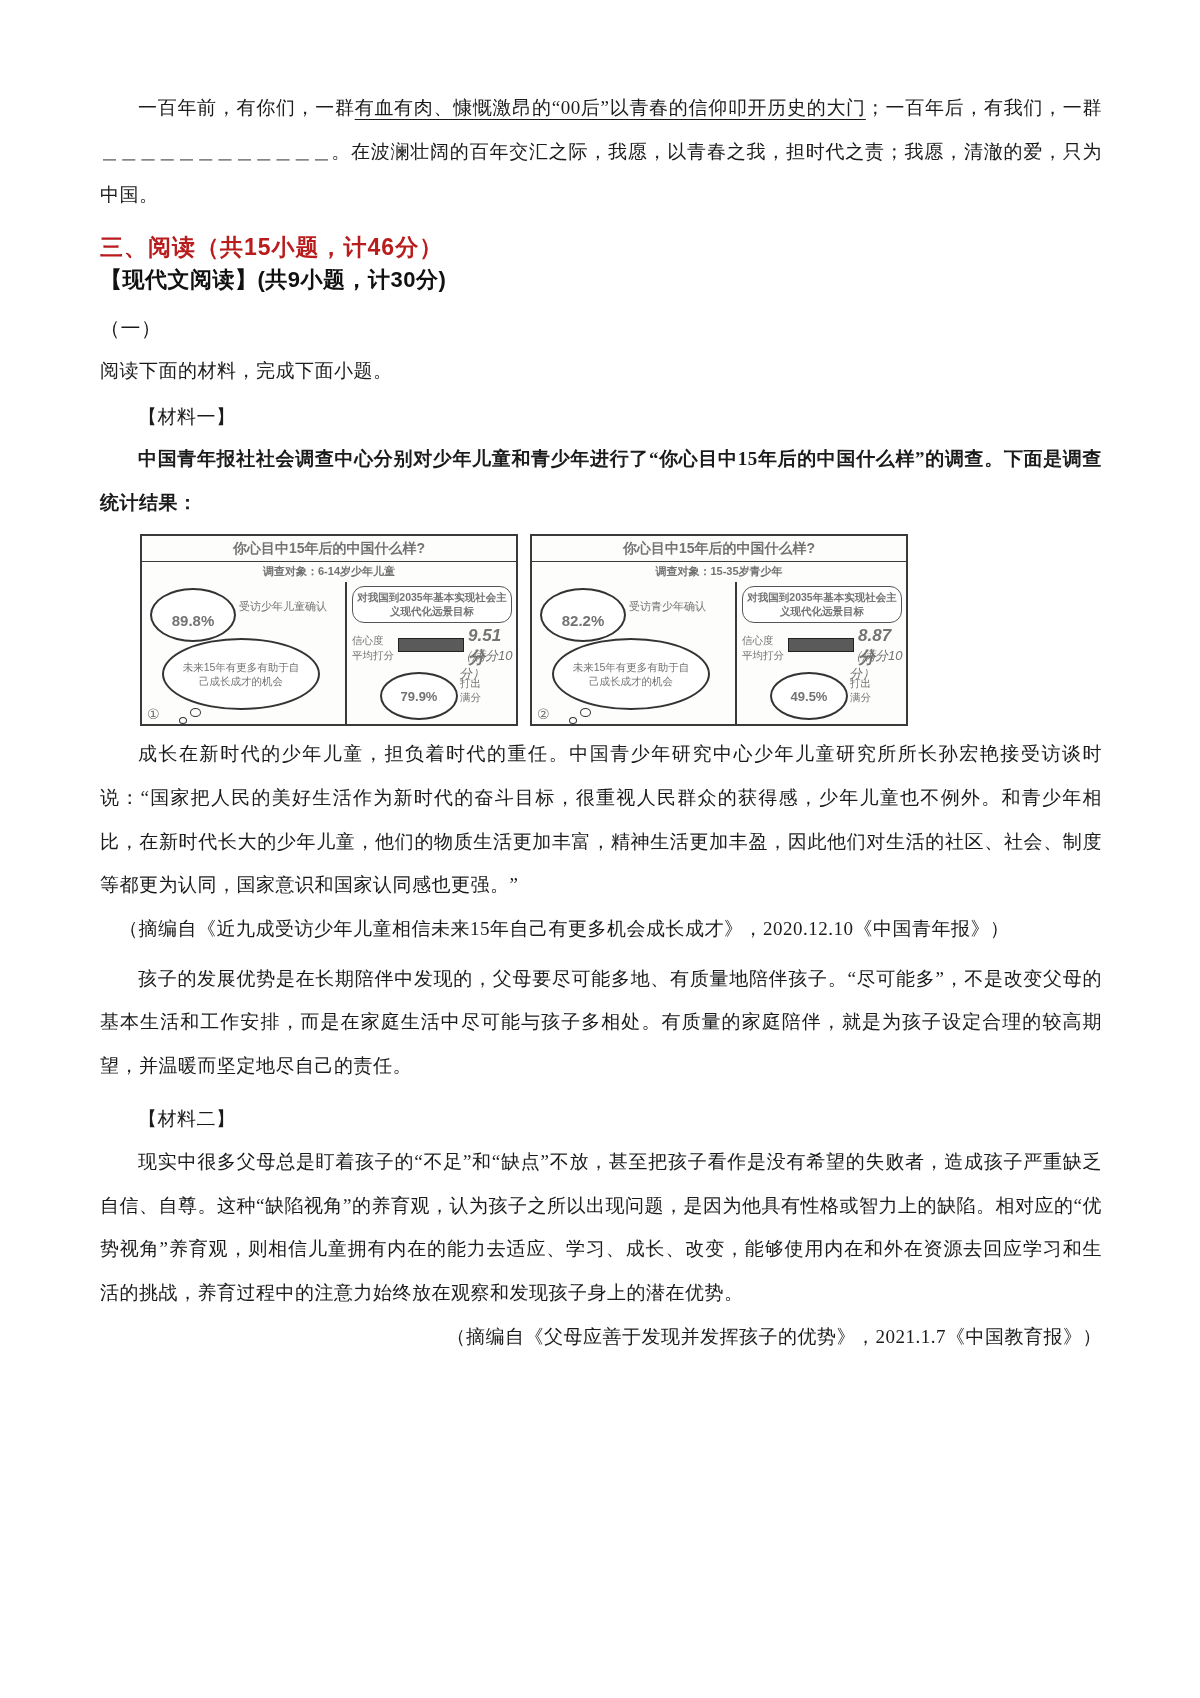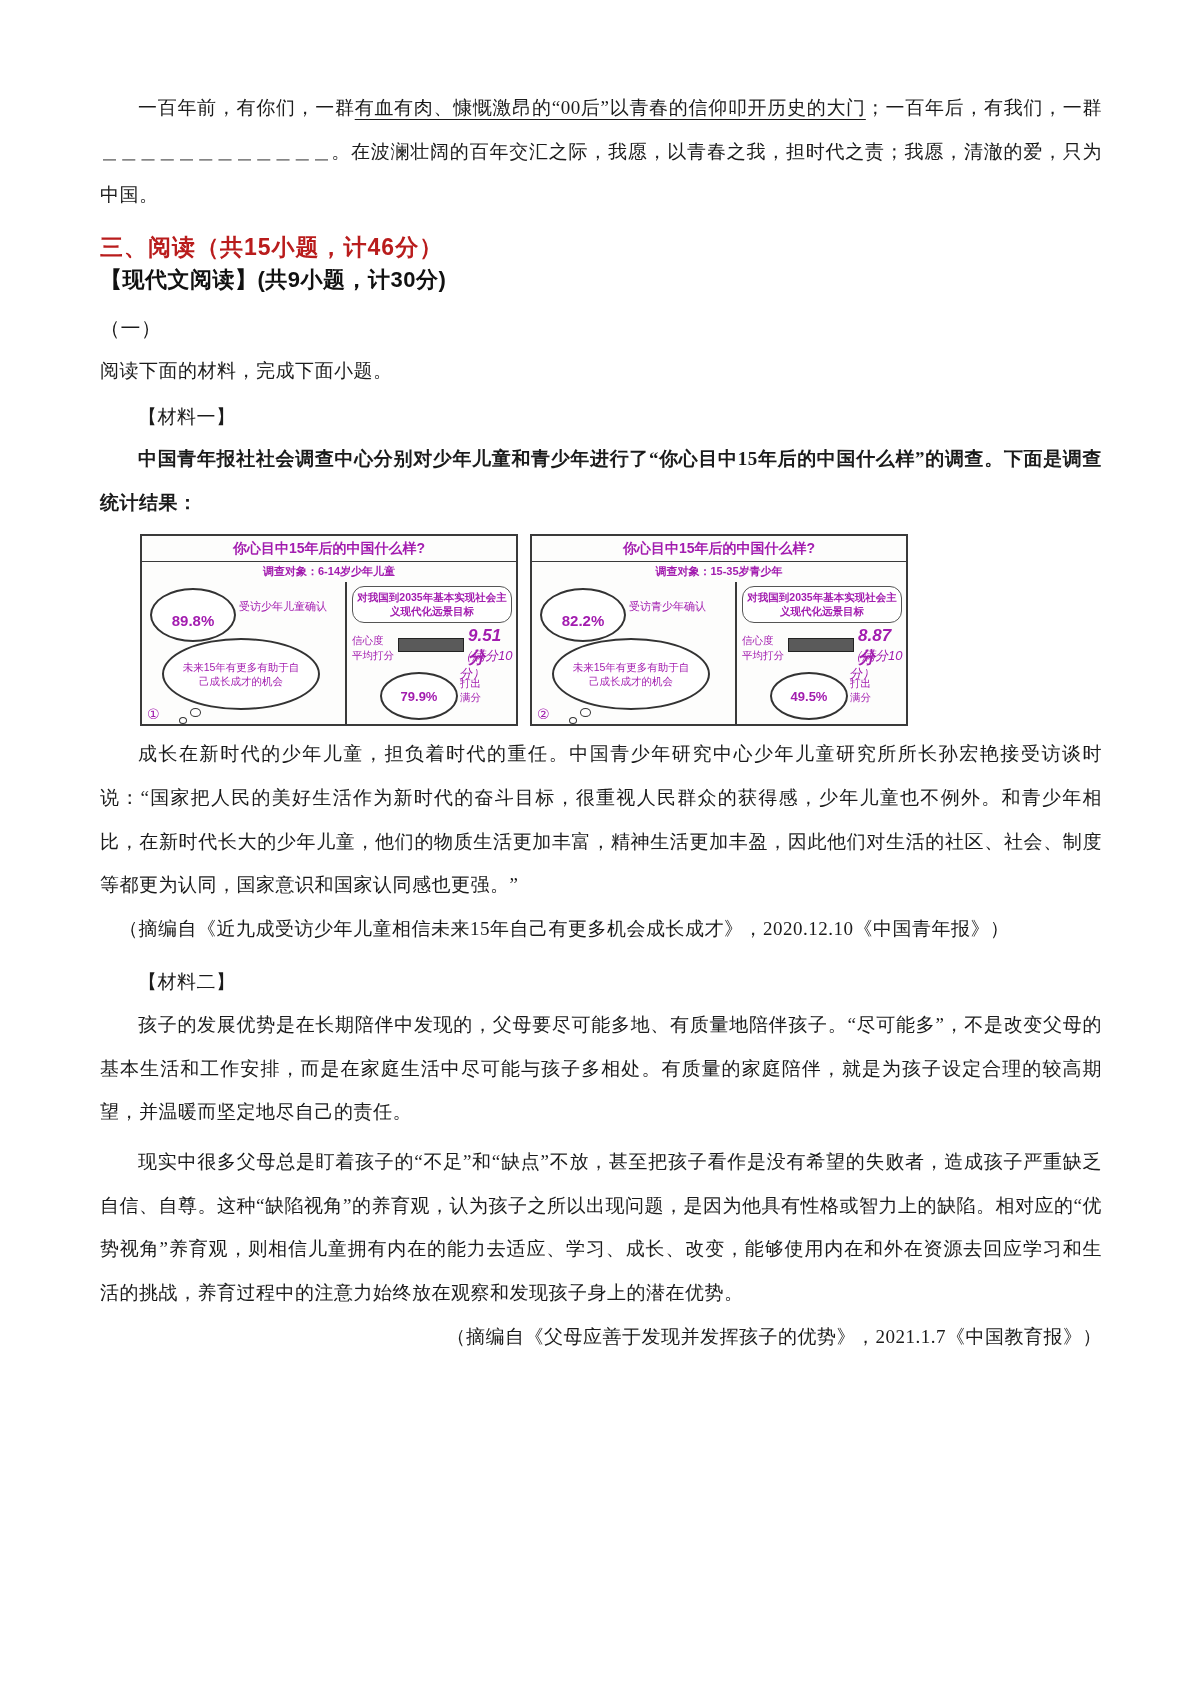--- a/index.html
+++ b/index.html
@@ -35,21 +35,21 @@
   .m-intro { margin-top: 4px; font-weight: bold; }
   .m-body { margin-top: 6px; }
   .cite1 { text-indent: 1em; margin-top: 0; }
   .cite2 { text-indent: 0; text-align: right; margin-top: 0; }
 
   
   .figure { margin: 10px 0 4px 40px; white-space: nowrap; }
   .panel {
     position: relative; display: inline-block; vertical-align: top;
     width: 378px; height: 192px; border: 2px solid #3a3a3a; margin-right: 8px;
-    font-family: "Liberation Sans", "DejaVu Sans", sans-serif; color: #a21caf;
+    font-family: "Liberation Sans", "DejaVu Sans", sans-serif; color: #737373;
     background: #fdfdfc; white-space: normal; box-sizing: border-box;
   }
   .p-title {
     position: absolute; top: 0; left: 0; right: 0; text-align: center;
     font-weight: 700; font-size: 14px; padding: 4px 0 3px;
     border-bottom: 1.5px solid #3a3a3a;
   }
   .p-subject { position: absolute; top: 28px; left: 0; right: 0; text-align: center; font-weight: 700; font-size: 11px; }
   .p-divider { position: absolute; left: 203px; top: 46px; bottom: 0; width: 1.5px; background: #3a3a3a; }
 
@@ -161,19 +161,19 @@
           <span class="conf-line">满分</span>
         </div>
         <div class="p-index">②</div>
       </div>
 
     </div>
 
     <p class="body-text m-body">成长在新时代的少年儿童，担负着时代的重任。中国青少年研究中心少年儿童研究所所长孙宏艳接受访谈时说：“国家把人民的美好生活作为新时代的奋斗目标，很重视人民群众的获得感，少年儿童也不例外。和青少年相比，在新时代长大的少年儿童，他们的物质生活更加丰富，精神生活更加丰盈，因此他们对生活的社区、社会、制度等都更为认同，国家意识和国家认同感也更强。”</p>
     <p class="body-text cite1">（摘编自《近九成受访少年儿童相信未来15年自己有更多机会成长成才》，2020.12.10《中国青年报》）</p>
 
+    <p class="body-text m-body">孩子的发展优势是在长期陪伴中发现的，父母要尽可能多地、有质量地陪伴孩子。“尽可能多”，不是改变父母的基本生活和工作安排，而是在家庭生活中尽可能与孩子多相处。有质量的家庭陪伴，就是为孩子设定合理的较高期望，并温暖而坚定地尽自己的责任。</p>
     <p class="body-text m-label">【材料二】</p>
-    <p class="body-text m-body">孩子的发展优势是在长期陪伴中发现的，父母要尽可能多地、有质量地陪伴孩子。“尽可能多”，不是改变父母的基本生活和工作安排，而是在家庭生活中尽可能与孩子多相处。有质量的家庭陪伴，就是为孩子设定合理的较高期望，并温暖而坚定地尽自己的责任。</p>
     <p class="body-text m-body">现实中很多父母总是盯着孩子的“不足”和“缺点”不放，甚至把孩子看作是没有希望的失败者，造成孩子严重缺乏自信、自尊。这种“缺陷视角”的养育观，认为孩子之所以出现问题，是因为他具有性格或智力上的缺陷。相对应的“优势视角”养育观，则相信儿童拥有内在的能力去适应、学习、成长、改变，能够使用内在和外在资源去回应学习和生活的挑战，养育过程中的注意力始终放在观察和发现孩子身上的潜在优势。</p>
     <p class="body-text cite2">（摘编自《父母应善于发现并发挥孩子的优势》，2021.1.7《中国教育报》）</p>
 
   </div>
 </div>
 
 </body></html>

